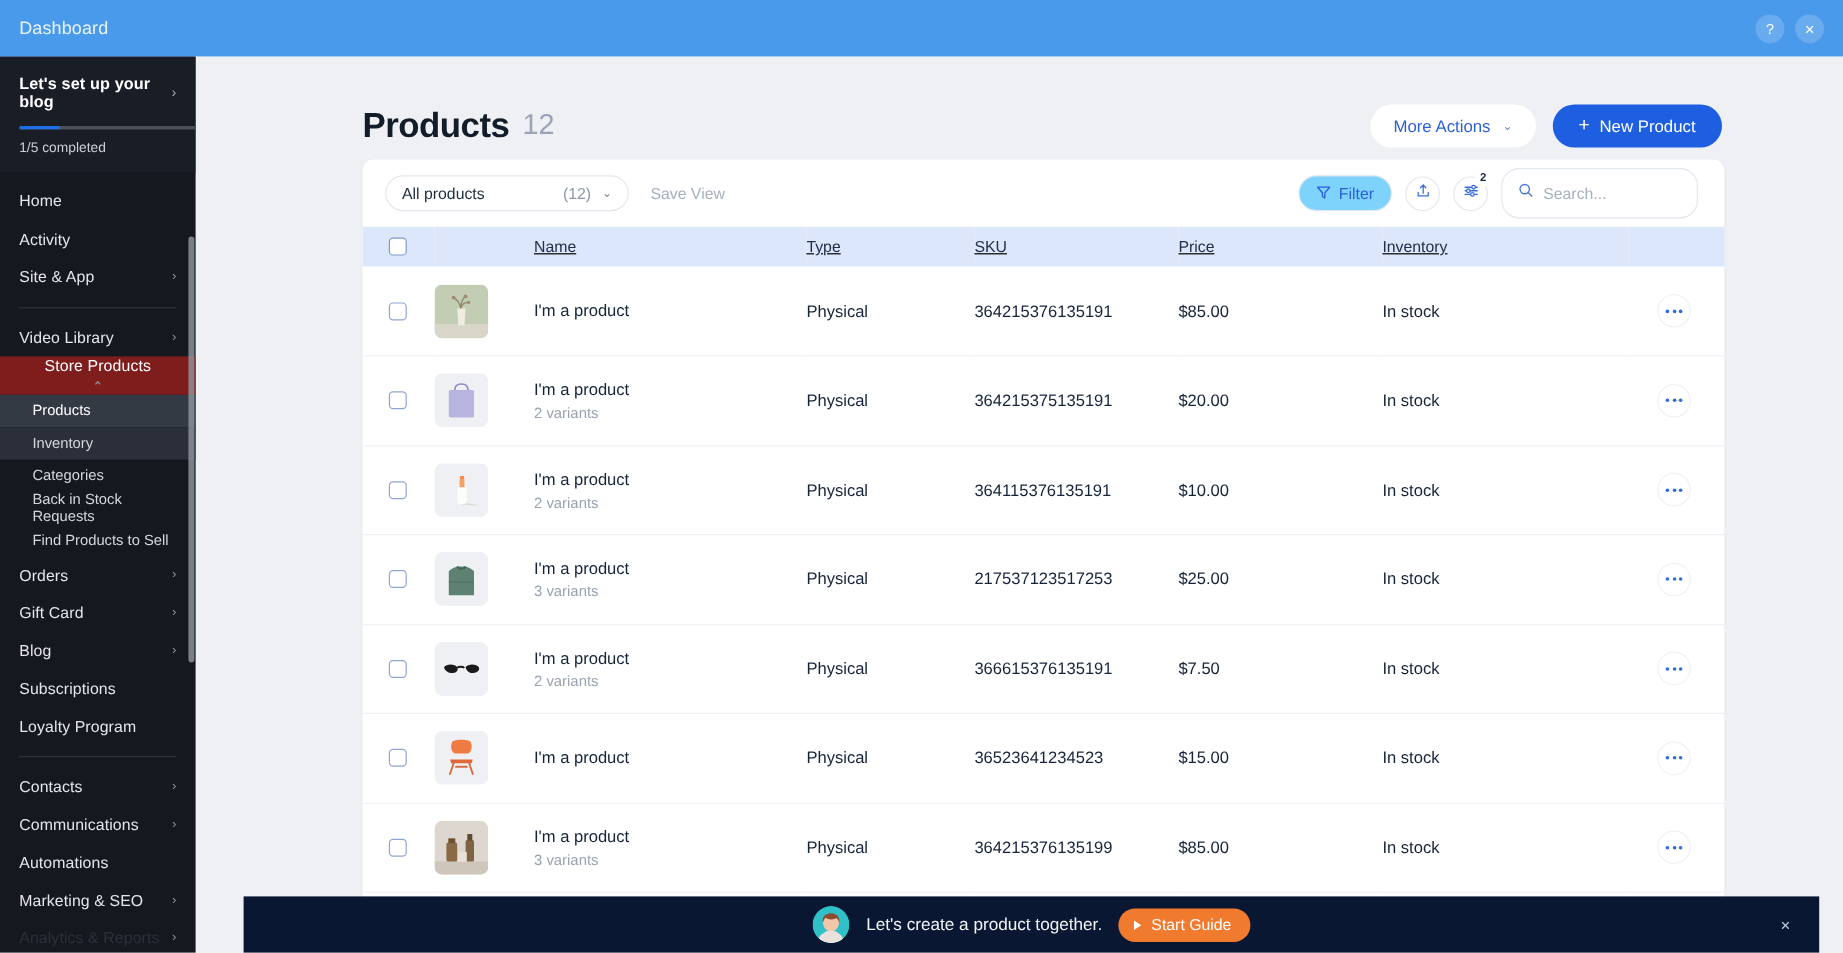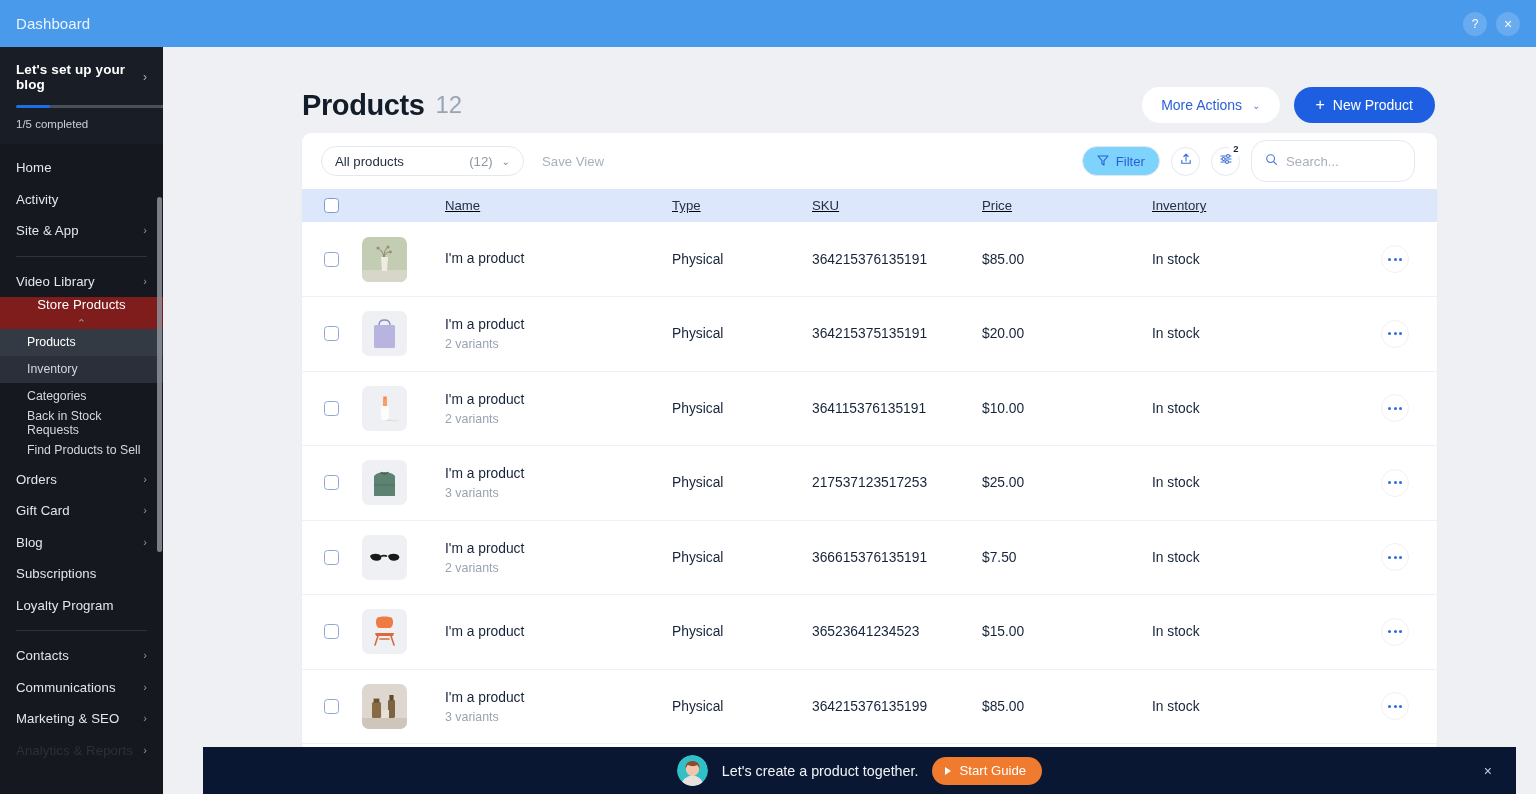--- a/index.html
+++ b/index.html
@@ -351,20 +351,23 @@
           <span class="sb-lab">Loyalty Program</span>
         </div>
         <div class="sb-divider"></div>
         <div class="sb-item">
           <span class="sb-lab">Contacts</span>
           <span class="sb-arrow">›</span>
         </div>
         <div class="sb-item">
           <span class="sb-lab">Communications</span>
           <span class="sb-arrow">›</span>
+        </div>
+        <div class="sb-item">
+          <span class="sb-lab">Automations</span>
         </div>
         <div class="sb-item">
           <span class="sb-lab">Marketing &amp; SEO</span>
           <span class="sb-arrow">›</span>
         </div>
         <div class="sb-item sb-faint">
           <span class="sb-lab">Analytics &amp; Reports</span>
           <span class="sb-arrow">›</span>
         </div>
       </div>

